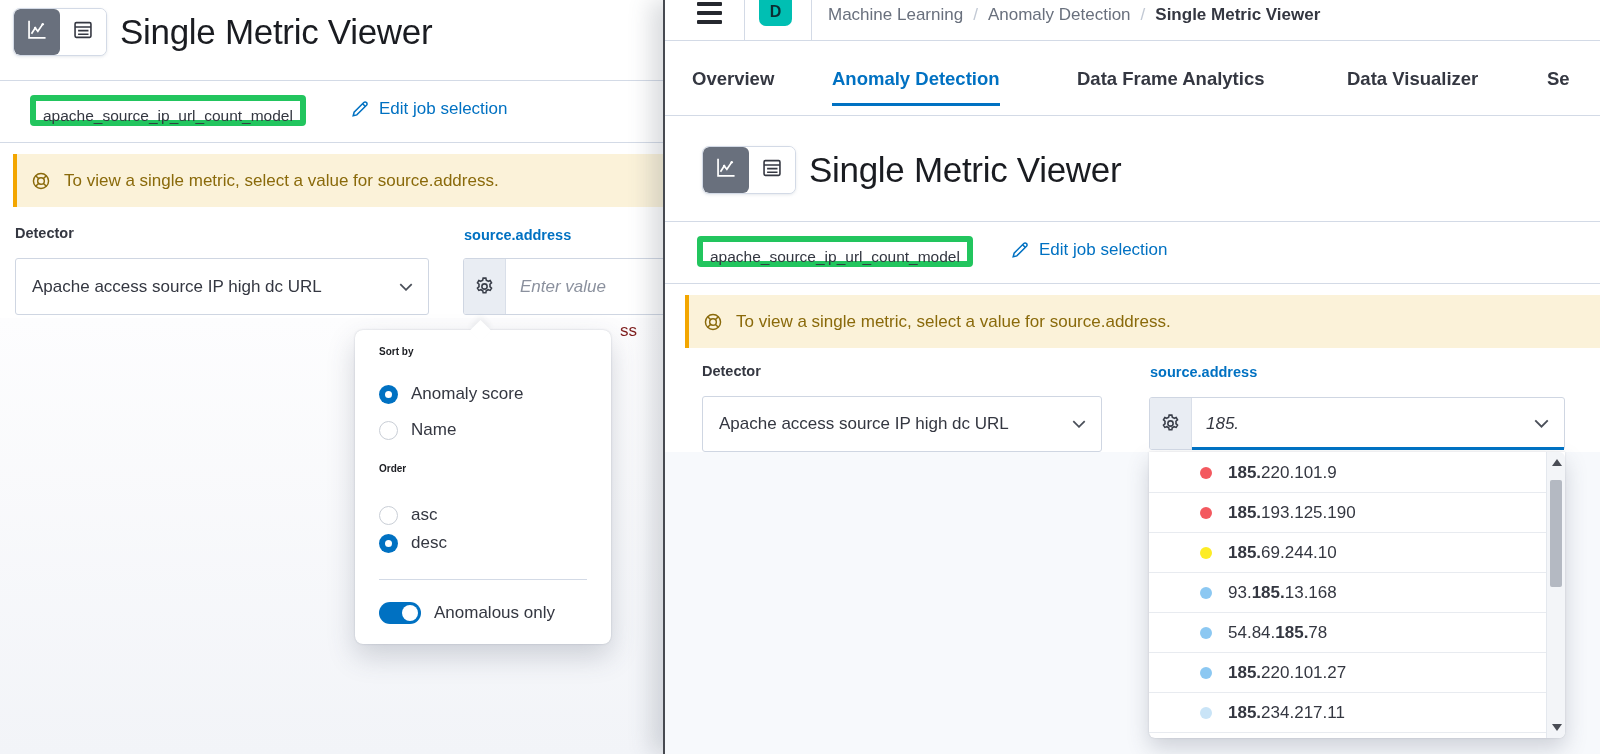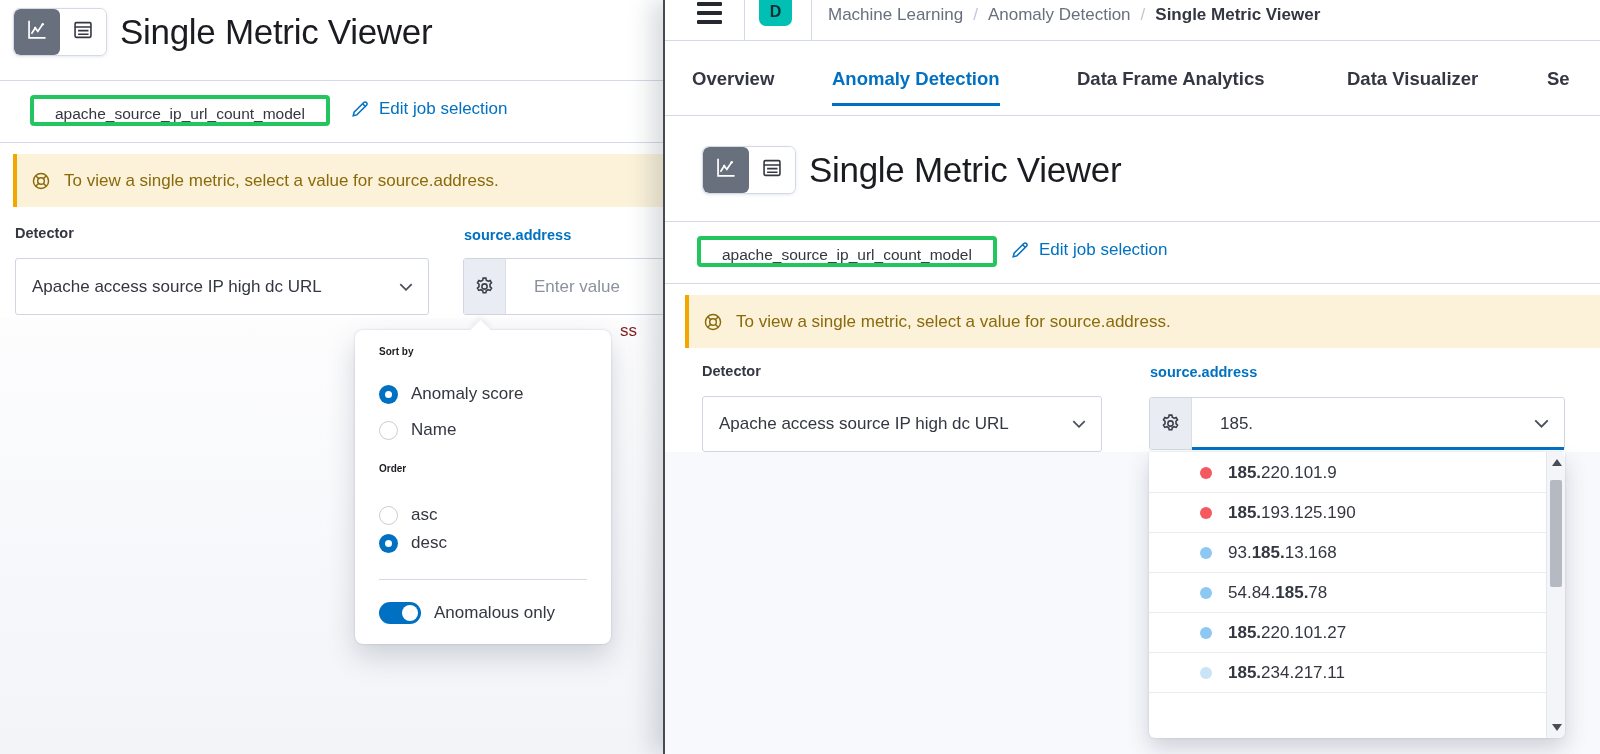--- a/index.html
+++ b/index.html
@@ -14,36 +14,36 @@
                  box-shadow:-12px 0 22px rgba(70,80,95,.20); }
 
   
   .hr { position:absolute; left:0; right:0; height:1px; background:#d3dae6; }
   .page-title { position:absolute; font-size:35px; font-weight:400; letter-spacing:-.3px;
                 color:#1a1c21; white-space:nowrap; line-height:48px; }
   .view-toggle { position:absolute; display:flex; border:1px solid #d3dae6; border-radius:7px;
                  background:#fff; box-shadow:0 1px 3px rgba(152,162,179,.25); overflow:hidden; }
   .vt-btn { width:46px; height:46px; display:flex; align-items:center; justify-content:center; background:#fff; cursor:pointer; }
   .vt-btn.sel { background:#69707d; border-radius:6px; }
-  .badge { position:absolute; height:31px; line-height:29px; padding:0 21px; border:4px solid #22c55e;
+  .badge { position:absolute; height:31px; line-height:29px; padding:0 7px; border:6px solid #22c55e;
            border-radius:4px; font-size:15.5px; color:#343741; background:#fff; white-space:nowrap; }
   .edit-link { position:absolute; display:flex; gap:9px; color:#0071c2;
                font-size:17px; cursor:pointer; white-space:nowrap; }
   .callout { position:absolute; background:#fbf2d9; border-left:4px solid #f3a600; display:flex;
              align-items:center; gap:13px; padding-left:14px; color:#8a6a0b; font-size:17px; }
   .field-label { position:absolute; font-size:14.5px; font-weight:700; color:#343741; }
   .field-label.blue { color:#0071c2; }
   .select { position:absolute; background:#fff; border:1px solid #cfd6e2; border-radius:3px;
             display:flex; align-items:center; justify-content:space-between;
             padding:0 15px 0 16px; font-size:17px; color:#343741; cursor:pointer; }
   .combo { position:absolute; background:#fff; border:1px solid #cfd6e2; border-radius:3px; display:flex; }
   .combo .prepend { width:42px; background:#e9edf3; display:flex; align-items:center; justify-content:center;
                     border-right:1px solid #d9dfe9; border-radius:2px 0 0 2px; flex:none; }
   .combo input { border:none; outline:none; flex:1; min-width:0; background:transparent;
-                 font-family:"Liberation Sans","DejaVu Sans",sans-serif; font-size:17px; color:#343741; padding:0 28px; }
+                 font-family:"Liberation Sans","DejaVu Sans",sans-serif; font-size:17px; color:#343741; padding:0 14px;font-style:italic; }
   .combo input::placeholder { color:#8b919e; opacity:1; }
   .combo .chev { align-self:center; margin-right:15px; flex:none; }
   .focus-bar { position:absolute; left:42px; right:0; bottom:-1px; height:3px; background:#0071c2; }
 
   .dim-left  { position:absolute; left:0; right:0; top:318px; bottom:0;
                background:linear-gradient(180deg,#fdfdfe,#f2f4f8); z-index:2; }
   .dim-right { position:absolute; left:0; right:0; top:452px; bottom:0; background:#f7f9fc; z-index:2; }
   .frag { position:absolute; font-size:17px; color:#7f1d1d; z-index:3; }
 
   
@@ -343,20 +343,24 @@
       <div class="dd-rows">
         <div class="dd-row">
           <span class="dd-dot" style="background-color: rgb(243, 89, 95);"></span>
           <span><span></span><span class="match">185.</span><span>220.101.9</span></span>
         </div>
         <div class="dd-row">
           <span class="dd-dot" style="background-color: rgb(243, 89, 95);"></span>
           <span><span></span><span class="match">185.</span><span>193.125.190</span></span>
         </div>
         <div class="dd-row">
+          <span class="dd-dot" style="background-color: rgb(253, 236, 37);"></span>
+          <span><span></span><span class="match">185.</span><span>69.244.10</span></span>
+        </div>
+        <div class="dd-row">
           <span class="dd-dot" style="background-color: rgb(140, 200, 242);"></span>
           <span><span>93.</span><span class="match">185.</span><span>13.168</span></span>
         </div>
         <div class="dd-row">
           <span class="dd-dot" style="background-color: rgb(140, 200, 242);"></span>
           <span><span>54.84.</span><span class="match">185.</span><span>78</span></span>
         </div>
         <div class="dd-row">
           <span class="dd-dot" style="background-color: rgb(140, 200, 242);"></span>
           <span><span></span><span class="match">185.</span><span>220.101.27</span></span>

